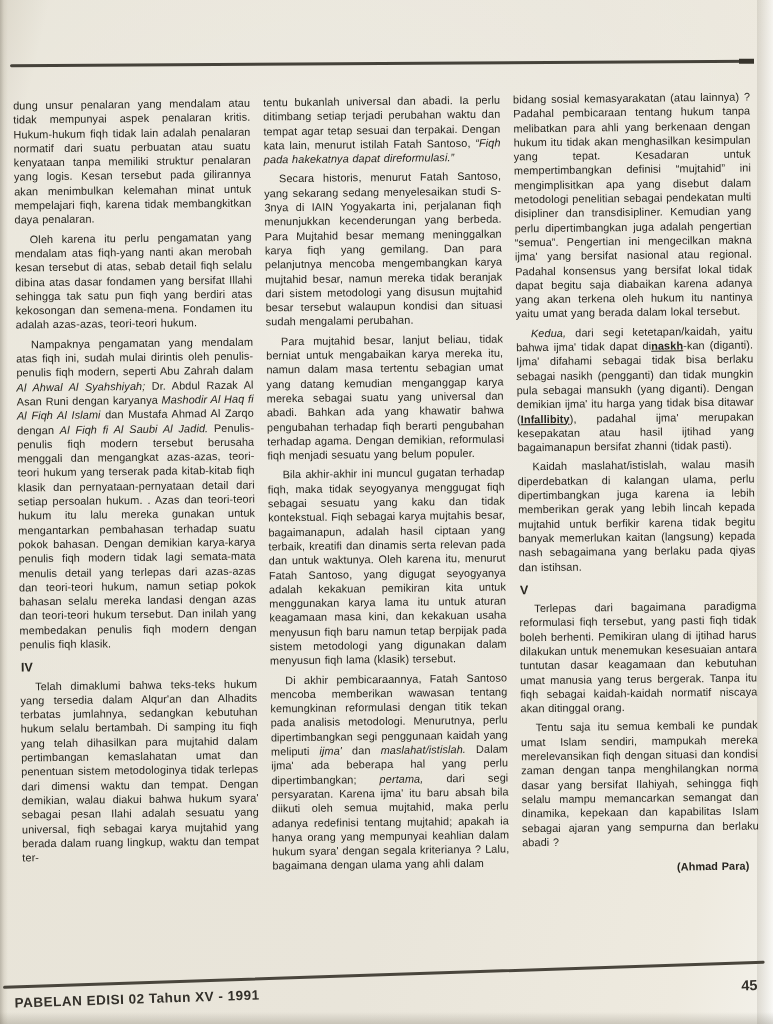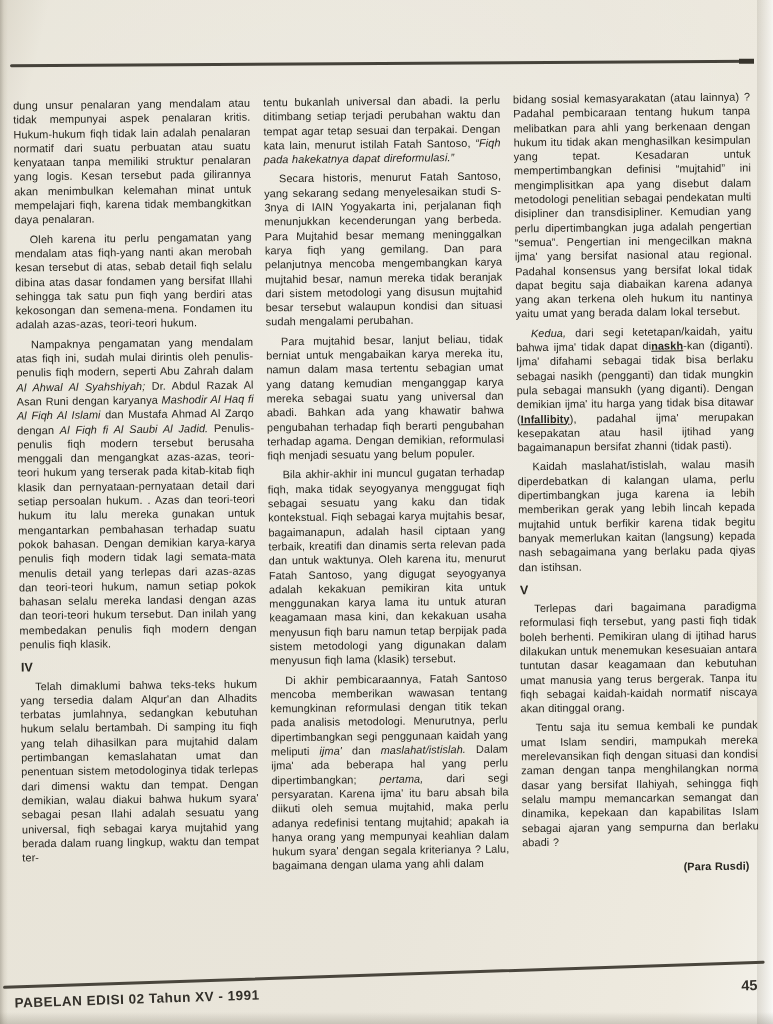--- a/index.html
+++ b/index.html
@@ -89,21 +89,21 @@
         <p class="indent"><span>Bila akhir-akhir ini muncul gugatan terhadap fiqh, maka tidak seyogyanya menggugat fiqh sebagai sesuatu yang kaku dan tidak kontekstual. Fiqh sebagai karya mujtahis besar, bagaimanapun, adalah hasil ciptaan yang terbaik, kreatifi dan dinamis serta relevan pada dan untuk waktunya. Oleh karena itu, menurut Fatah Santoso, yang digugat seyogyanya adalah kekakuan pemikiran kita untuk menggunakan karya lama itu untuk aturan keagamaan masa kini, dan kekakuan usaha menyusun fiqh baru namun tetap berpijak pada sistem metodologi yang digunakan dalam menyusun fiqh lama (klasik) tersebut.</span></p>
         <p class="indent"><span>Di akhir pembicaraannya, Fatah Santoso mencoba memberikan wawasan tentang kemungkinan reformulasi dengan titik tekan pada analisis metodologi. Menurutnya, perlu dipertimbangkan segi penggunaan kaidah yang meliputi </span><em>ijma'</em><span> dan </span><em>maslahat/istislah.</em><span> Dalam ijma' ada beberapa hal yang perlu dipertimbangkan; </span><em>pertama,</em><span> dari segi persyaratan. Karena ijma' itu baru absah bila diikuti oleh semua mujtahid, maka perlu adanya redefinisi tentang mujtahid; apakah ia hanya orang yang mempunyai keahlian dalam hukum syara' dengan segala kriterianya ? Lalu, bagaimana dengan ulama yang ahli dalam</span></p>
       </div>
     <div class="col">
         <p class=""><span>bidang sosial kemasyarakatan (atau lainnya) ? Padahal pembicaraan tentang hukum tanpa melibatkan para ahli yang berkenaan dengan hukum itu tidak akan menghasilkan kesimpulan yang tepat. Kesadaran untuk mempertimbangkan definisi “mujtahid” ini mengimplisitkan apa yang disebut dalam metodologi penelitian sebagai pendekatan multi disipliner dan transdisipliner. Kemudian yang perlu dipertimbangkan juga adalah pengertian “semua”. Pengertian ini mengecilkan makna ijma' yang bersifat nasional atau regional. Padahal konsensus yang bersifat lokal tidak dapat begitu saja diabaikan karena adanya yang akan terkena oleh hukum itu nantinya yaitu umat yang berada dalam lokal tersebut.</span></p>
         <p class="indent"><em>Kedua,</em><span> dari segi ketetapan/kaidah, yaitu bahwa ijma' tidak dapat di</span><strong>naskh</strong><span>-kan (diganti). Ijma' difahami sebagai tidak bisa berlaku sebagai nasikh (pengganti) dan tidak mungkin pula sebagai mansukh (yang diganti). Dengan demikian ijma' itu harga yang tidak bisa ditawar (</span><strong>Infallibity</strong><span>), padahal ijma' merupakan kesepakatan atau hasil ijtihad yang bagaimanapun bersifat zhanni (tidak pasti).</span></p>
         <p class="indent"><span>Kaidah maslahat/istislah, walau masih diperdebatkan di kalangan ulama, perlu dipertimbangkan juga karena ia lebih memberikan gerak yang lebih lincah kepada mujtahid untuk berfikir karena tidak begitu banyak memerlukan kaitan (langsung) kepada nash sebagaimana yang berlaku pada qiyas dan istihsan.</span></p>
         <h4 class="sec-heading">V</h4>
         <p class="indent"><span>Terlepas dari bagaimana paradigma reformulasi fiqh tersebut, yang pasti fiqh tidak boleh berhenti. Pemikiran ulang di ijtihad harus dilakukan untuk menemukan kesesuaian antara tuntutan dasar keagamaan dan kebutuhan umat manusia yang terus bergerak. Tanpa itu fiqh sebagai kaidah-kaidah normatif niscaya akan ditinggal orang.</span></p>
         <p class="indent"><span>Tentu saja itu semua kembali ke pundak umat Islam sendiri, mampukah mereka merelevansikan fiqh dengan situasi dan kondisi zaman dengan tanpa menghilangkan norma dasar yang bersifat Ilahiyah, sehingga fiqh selalu mampu memancarkan semangat dan dinamika, kepekaan dan kapabilitas Islam sebagai ajaran yang sempurna dan berlaku abadi ?</span></p>
-        <p class=" right"><span>(Para Rusdi)</span></p>
+        <p class=" right"><span>(Ahmad Para)</span></p>
       </div>
   </div>
 
   <div class="footer">
     <div class="bottom-rule"></div>
     <div class="footer-row">
       <span class="footer-left">PABELAN EDISI 02 Tahun XV - 1991</span>
       <span class="pagenum">45</span>
     </div>
   </div>

